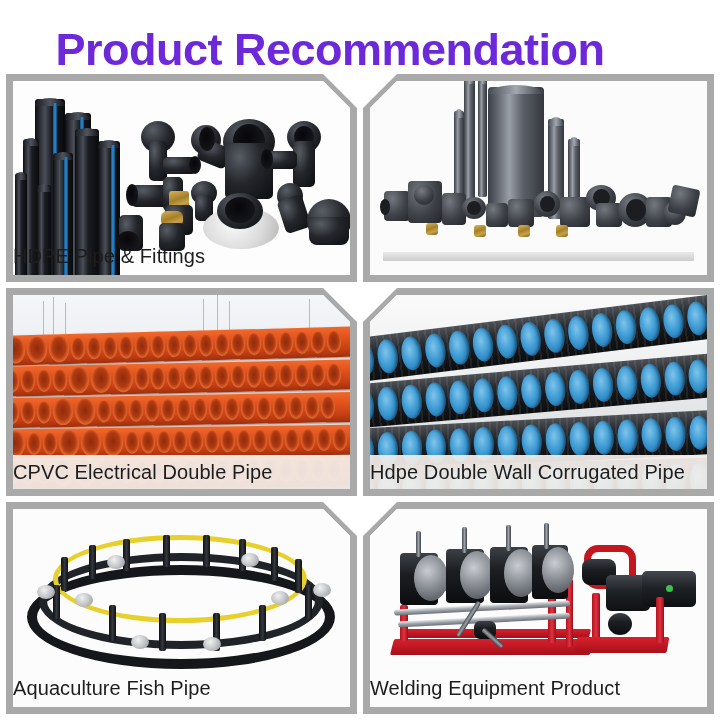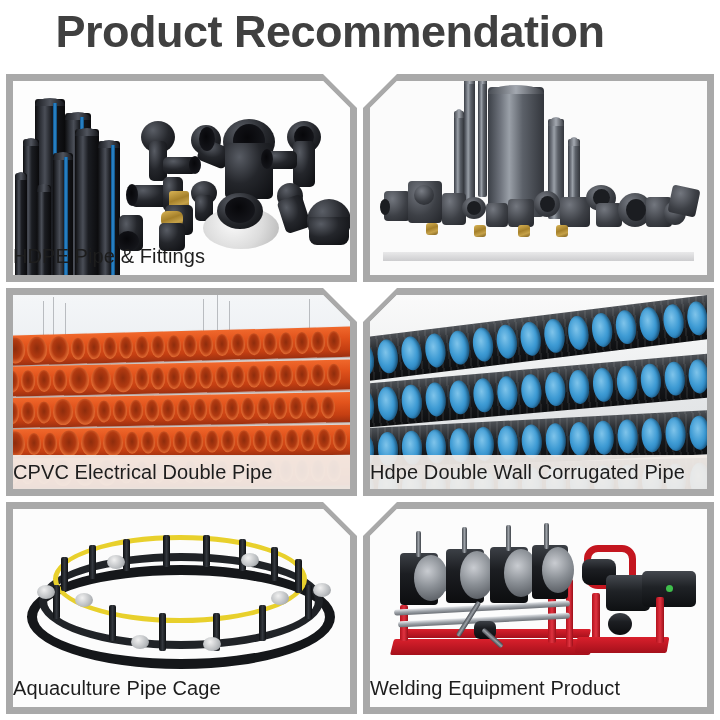--- a/index.html
+++ b/index.html
@@ -6,26 +6,26 @@
   html, body {
     width: 720px; height: 720px;
     background: #ffffff;
     font-family: "Liberation Sans", sans-serif;
     overflow: hidden;
   }
   #page { position: relative; width: 720px; height: 720px; background: #fff; }
 
   
   .page-title {
-    position: absolute; top: 2px; left: 0; width: 660px;
+    position: absolute; top: 20px; left: 0; width: 660px;
     text-align: center;
     font-size: 45px;
     font-weight: 700;
     letter-spacing: -0.5px;
-    color: #404040;
+    color: #6d28d9;
     line-height: 60px;
     font-family: "Liberation Sans", sans-serif;
   }
 
   
   .grid {
     position: absolute;
     top: 74px; left: 6px;
     width: 708px; height: 640px;
     display: grid;
@@ -596,21 +596,21 @@
 
           <div class="knot" style="left:62px;top:84px;"></div>
           <div class="knot" style="left:94px;top:46px;"></div>
           <div class="knot" style="left:228px;top:44px;"></div>
           <div class="knot" style="left:258px;top:82px;"></div>
           <div class="knot" style="left:24px;top:76px;"></div>
           <div class="knot" style="left:300px;top:74px;"></div>
           <div class="knot" style="left:118px;top:126px;"></div>
           <div class="knot" style="left:190px;top:128px;"></div>
         </div>
-        <div class="card-label">Aquaculture Pipe Cage</div>
+        <div class="card-label">Aquaculture Fish Pipe</div>
       </div>
     </div>
 
     <div class="card bevel-tl">
       <div class="card-inner">
         <div class="photo">
           <div class="weld-bg"></div>
 
           <div class="weld-base" style="left:22px;top:130px;width:200px;height:16px;transform:skewX(-14deg);"></div>
           <div class="weld-base" style="left:34px;top:120px;width:186px;height:9px;transform:skewX(-14deg);"></div>

